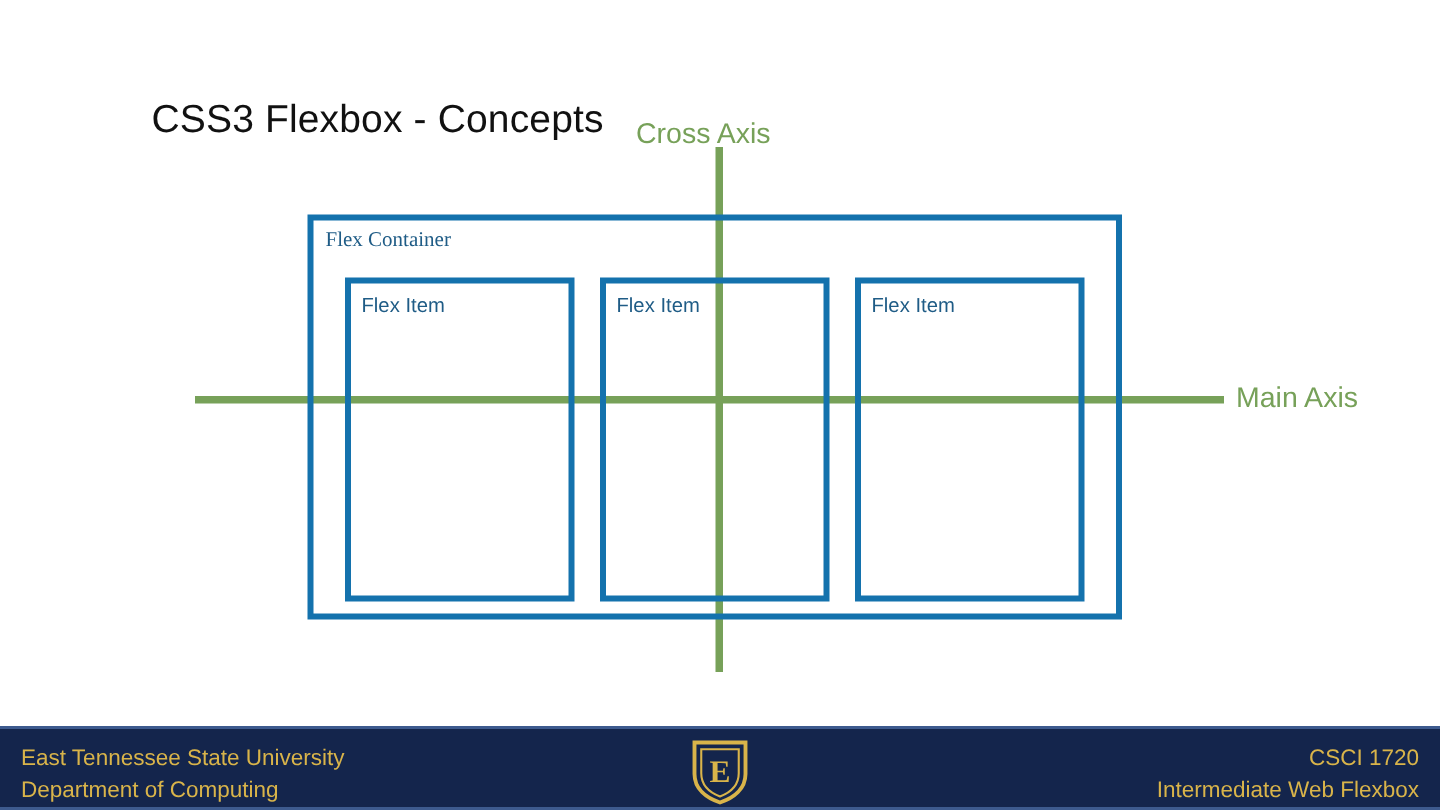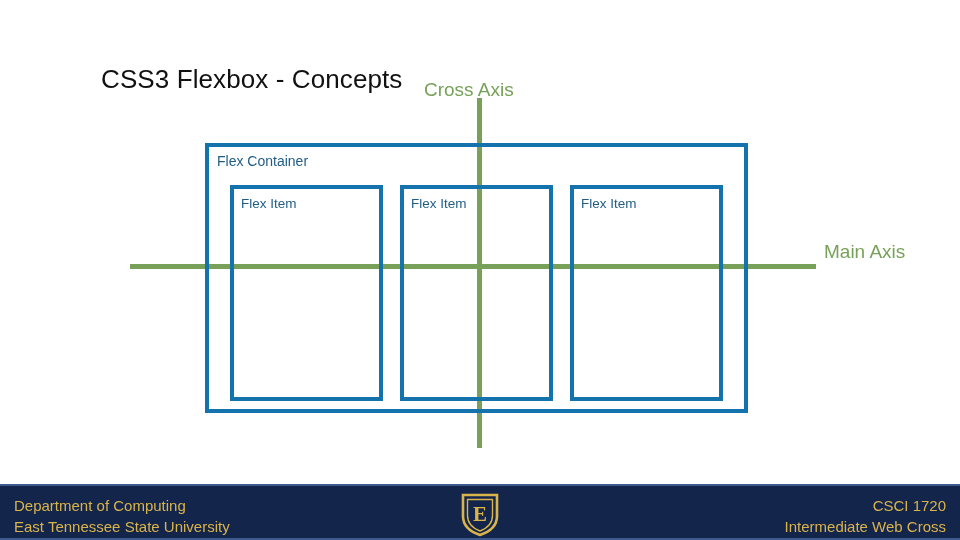--- a/index.html
+++ b/index.html
@@ -57,34 +57,35 @@
     line-height: 24px;
     white-space: nowrap;
     font-weight: 400;
   }
   #cross-axis-label {
     left: 424px;
     top: 78px;
   }
   #main-axis-label {
     left: 824px;
-    top: 240px;
+    top: 254px;
     text-align: center;
   }
 
   
   #flex-container {
     position: absolute;
     left: 205px;
     top: 143px;
     width: 543px;
     height: 270px;
     border: 4px solid #1472AD;
     box-sizing: border-box;
     background: transparent;
+    font-family: Liberation Serif, serif;
   }
   #flex-container-label {
     position: absolute;
     left: 8px;
     top: 5px;
     font-size: 14px;
     line-height: 18px;
     color: #1F5C86;
     white-space: nowrap;
   }
@@ -181,29 +182,29 @@
   </div>
   <div id="flex-item-2" class="flex-item">
     <div class="flex-item-label">Flex Item</div>
   </div>
   <div id="flex-item-3" class="flex-item">
     <div class="flex-item-label">Flex Item</div>
   </div>
 
   <div id="footer">
     <div id="footer-left" class="footer-text">
+      <div>East Tennessee State University</div>
       <div>Department of Computing</div>
-      <div>East Tennessee State University</div>
     </div>
 
     <svg id="footer-logo" viewBox="0 0 42 46" xmlns="http://www.w3.org/2000/svg">
       <path d="M4 3 H38 V24 C38 34 30 40 21 43 C12 40 4 34 4 24 Z" fill="#14254C" stroke="#D9B44A" stroke-width="2.6"></path>
       <path d="M8.5 7.5 H33.5 V23.5 C33.5 31.5 27.5 36.5 21 39 C14.5 36.5 8.5 31.5 8.5 23.5 Z" fill="#14254C" stroke="#D9B44A" stroke-width="1.4"></path>
       <text x="21" y="29" text-anchor="middle" font-family="'Liberation Serif', serif" font-size="21" font-weight="bold" fill="#D9B44A">E</text>
     </svg>
 
     <div id="footer-right" class="footer-text">
       <div>CSCI 1720</div>
-      <div>Intermediate Web Cross</div>
+      <div>Intermediate Web Flexbox</div>
     </div>
   </div>
 
 </div>
 
 </body></html>

